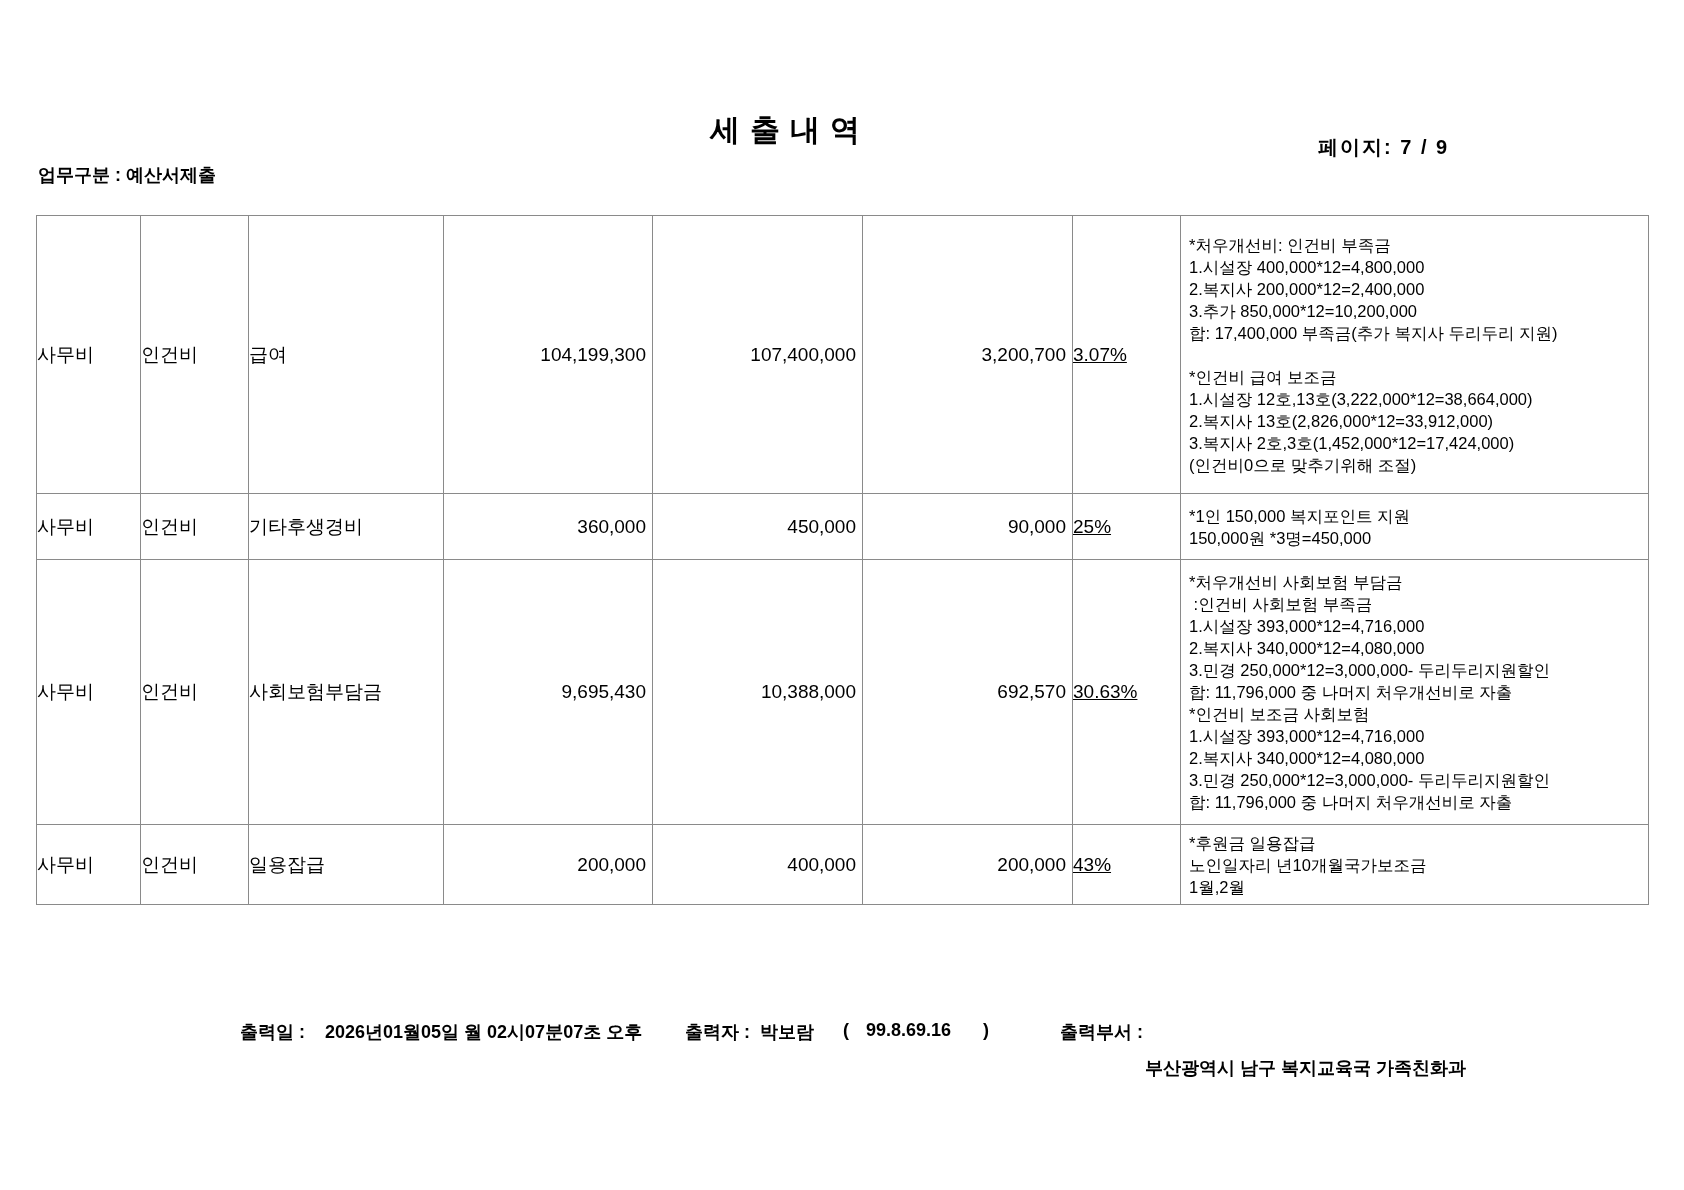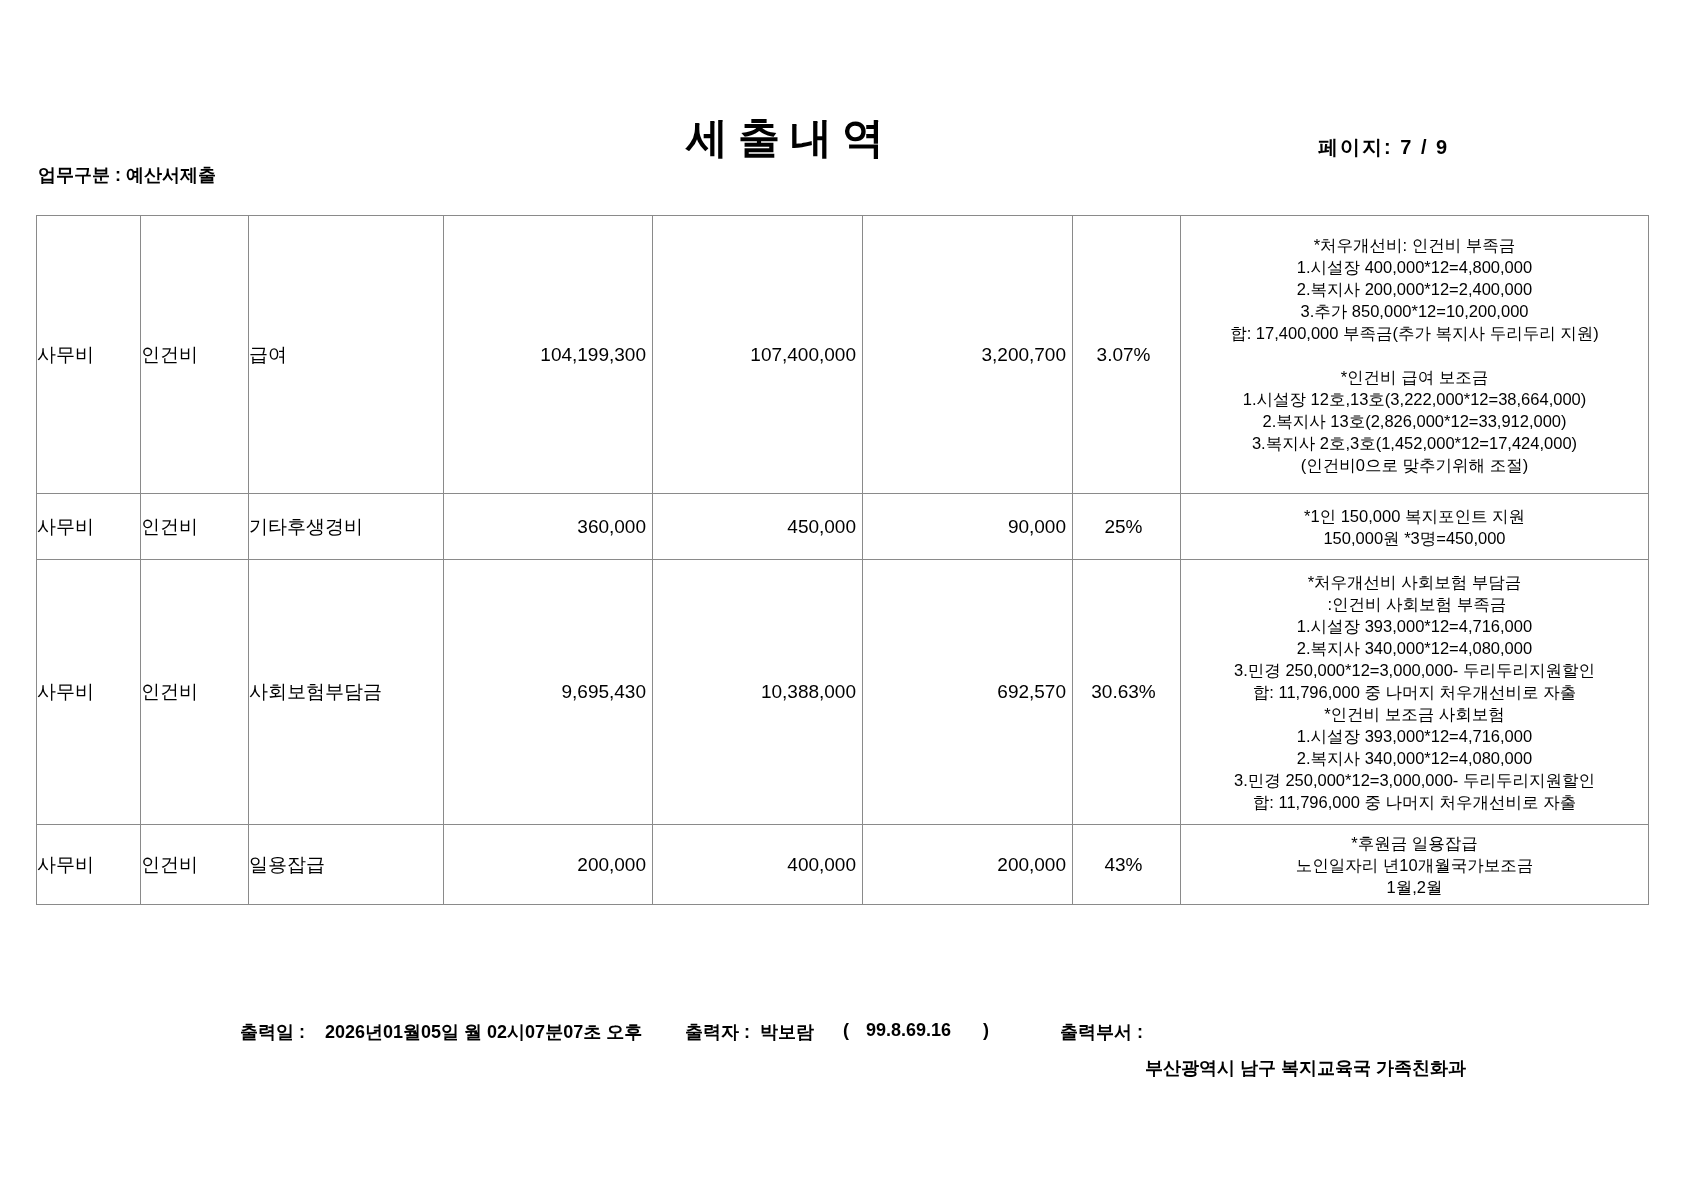--- a/index.html
+++ b/index.html
@@ -14,21 +14,21 @@
     height: 1190px;
     background: #ffffff;
     overflow: hidden;
   }
   .doc-title {
     position: absolute;
     top: 110px;
     left: 0;
     width: 1580px;
     text-align: center;
-    font-size: 42px;
+    font-size: 30px;
     font-weight: bold;
     letter-spacing: 10px;
     color: #000000;
   }
   .page-indicator {
     position: absolute;
     top: 134px;
     left: 1318px;
     font-size: 20px;
     font-weight: bold;
@@ -52,24 +52,24 @@
     table-layout: fixed;
     font-size: 19px;
   }
   table.report td {
     border: 1px solid #8a8a8a;
     vertical-align: middle;
     overflow: hidden;
   }
   td.c-text { text-align: left; }
   td.c-num  { text-align: right; padding-right: 6px; }
-  td.c-pct  { text-align: center; padding-right: 6px; }
+  td.c-pct  { text-align: left; padding-right: 6px; text-decoration: underline; }
   td.c-note {
     vertical-align: top;
-    text-align: center;
+    text-align: left;
     padding: 6px 8px 6px 8px;
     font-size: 16.5px;
     line-height: 22px;
     white-space: pre-wrap;
   }
   tr.r0 { height: 278px; }
   tr.r1 { height: 66px; }
   tr.r2 { height: 265px; }
   tr.r3 { height: 80px; }
   .footer {

